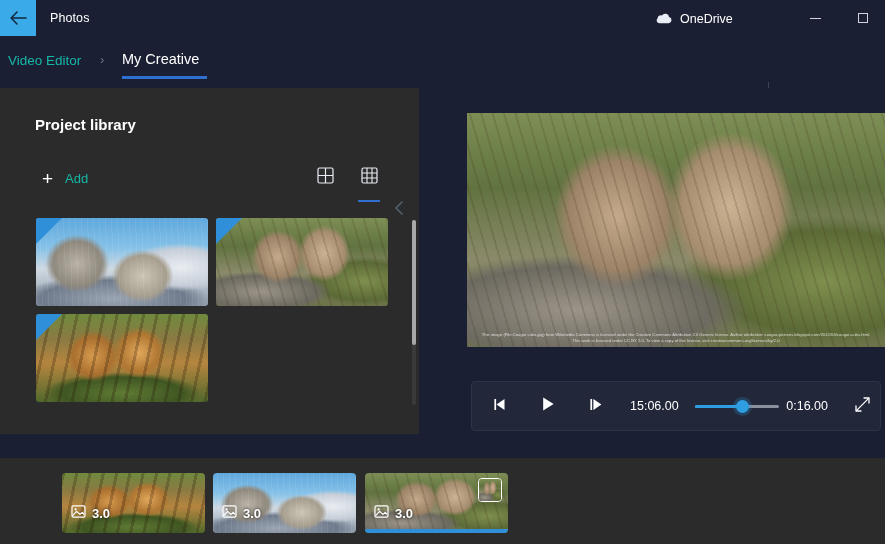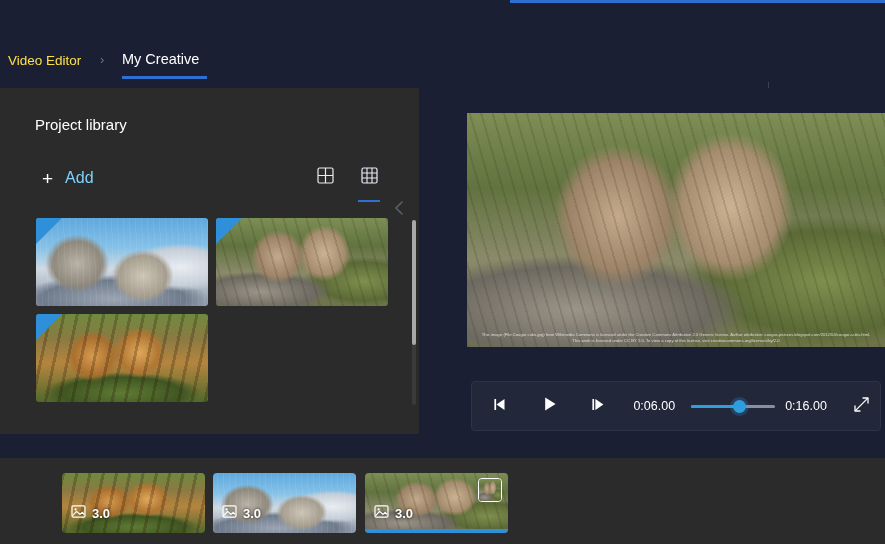--- a/index.html
+++ b/index.html
@@ -46,21 +46,21 @@
   .wbtn.max { left: 840px; }
   .wbtn .dash { width: 11px; height: 1px; background: #cfd3df; }
   .wbtn .sq { width: 10px; height: 10px; border: 1px solid #cfd3df; }
 
   
   .cmdbar {
     position: absolute; left: 0; top: 36px; width: 885px; height: 52px;
     background: #1b1f33;
   }
   .crumb {
-    position: absolute; top: 17px; font-size: 13.5px; color: #fde047; cursor: pointer;
+    position: absolute; top: 17px; font-size: 13.5px; color: #14b8a6; cursor: pointer;
   }
   .crumb.editor { left: 8px; }
   .crumb-sep { position: absolute; left: 100px; top: 16px; color: #6d7487; font-size: 13px; }
   .proj-name {
     position: absolute; left: 122px; top: 15px;
     font-size: 14.5px; color: #ffffff; cursor: pointer;
   }
   .proj-underline {
     position: absolute; left: 122px; top: 40px; width: 85px; height: 2.5px;
     background: #2f6fd0;
@@ -86,33 +86,33 @@
     background: #3b4158;
   }
 
   
   .library {
     position: absolute; left: 0; top: 88px; width: 419px; height: 346px;
     background: #2b2b2b;
   }
   .lib-title {
     position: absolute; left: 35px; top: 28px;
-    font-size: 15px; font-weight: 400; color: #ffffff;
+    font-size: 15px; font-weight: 700; color: #ffffff;
   }
   .lib-collapse {
     position: absolute; left: 384px; top: 107px; width: 30px; height: 30px;
     display: flex; align-items: center; justify-content: center; cursor: pointer;
     opacity: .38;
   }
   .add-btn {
     position: absolute; left: 42px; top: 74px; height: 32px;
     display: flex; align-items: center; gap: 12px; cursor: pointer;
   }
   .add-btn .plus { font-size: 19px; color: #ffffff; line-height: 1; font-weight: 300; }
-  .add-btn .lbl  { font-size: 16px; color: #7dd3fc; }
+  .add-btn .lbl  { font-size: 13px; color: #14b8a6; }
   .view-toggles { position: absolute; left: 310px; top: 72px; display: flex; gap: 14px; }
   .vt {
     width: 30px; height: 34px; display: flex; flex-direction: column;
     align-items: center; justify-content: center; cursor: pointer; position: relative;
   }
   .vt .ul {
     position: absolute; bottom: -8px; left: 4px; width: 22px; height: 2px; background: #2f6fd0;
   }
 
   
@@ -248,20 +248,49 @@
     background: repeating-linear-gradient(88deg, rgba(255,255,255,.5) 0 1px, rgba(255,255,255,0) 1px 6px);
   }
 </style>
 </head>
 <body>
 
 <div id="app">
 
   <div class="top-accent"></div>
 
+  <div class="titlebar">
+
+    <div class="back-btn">
+      <span>
+        <svg width="17" height="14" viewBox="0 0 17 14">
+          <path d="M7 1 L1.2 7 L7 13" fill="none" stroke="#12263a" stroke-width="1.5" stroke-linecap="round" stroke-linejoin="round"></path>
+          <path d="M1.6 7 H16" fill="none" stroke="#12263a" stroke-width="1.5" stroke-linecap="round"></path>
+        </svg>
+      </span>
+    </div>
+
+    <div class="app-title">Photos</div>
+
+    <div class="onedrive">
+      <span>
+        <svg width="18" height="12" viewBox="0 0 18 12">
+          <path d="M4.6 11.2 h9.2 a3.1 3.1 0 0 0 .3 -6.1 a3.9 3.9 0 0 0 -7.2 -1.5 a3 3 0 0 0 -4.3 2.7 a2.8 2.8 0 0 0 2 4.9 z" fill="#e9edf5"></path>
+        </svg>
+      </span>
+      <span class="label">OneDrive</span>
+    </div>
+
+    <div class="wbtn min">
+      <span class="dash"></span>
+    </div>
+    <div class="wbtn max">
+      <span class="sq"></span>
+    </div>
+  </div>
 
   <div class="cmdbar">
 
     <div class="crumb editor">Video Editor</div>
     <div class="crumb-sep">›</div>
     <div class="proj-name">My Creative</div>
     <div class="proj-underline"></div>
 
     <div class="icon-btn pencil-btn">
       <span>
@@ -423,21 +452,21 @@
 
       <div class="pbtn next">
         <span>
           <svg width="17" height="15" viewBox="0 0 17 15">
             <rect x="2.4" y="2" width="1.7" height="11" fill="#ffffff"></rect>
             <path d="M5.4 2 L13.4 7.5 L5.4 13 z" fill="#ffffff"></path>
           </svg>
         </span>
       </div>
 
-      <div class="time cur">0:06.00</div>
+      <div class="time cur">15:06.00</div>
 
       <div class="slider">
         <span class="track"></span>
         <span class="fill" style="width: 47.88px;"></span>
         <span class="thumb-dot" style="left: 41.38px;"></span>
       </div>
 
       <div class="time tot">0:16.00</div>
 
       <div class="pbtn expand">

